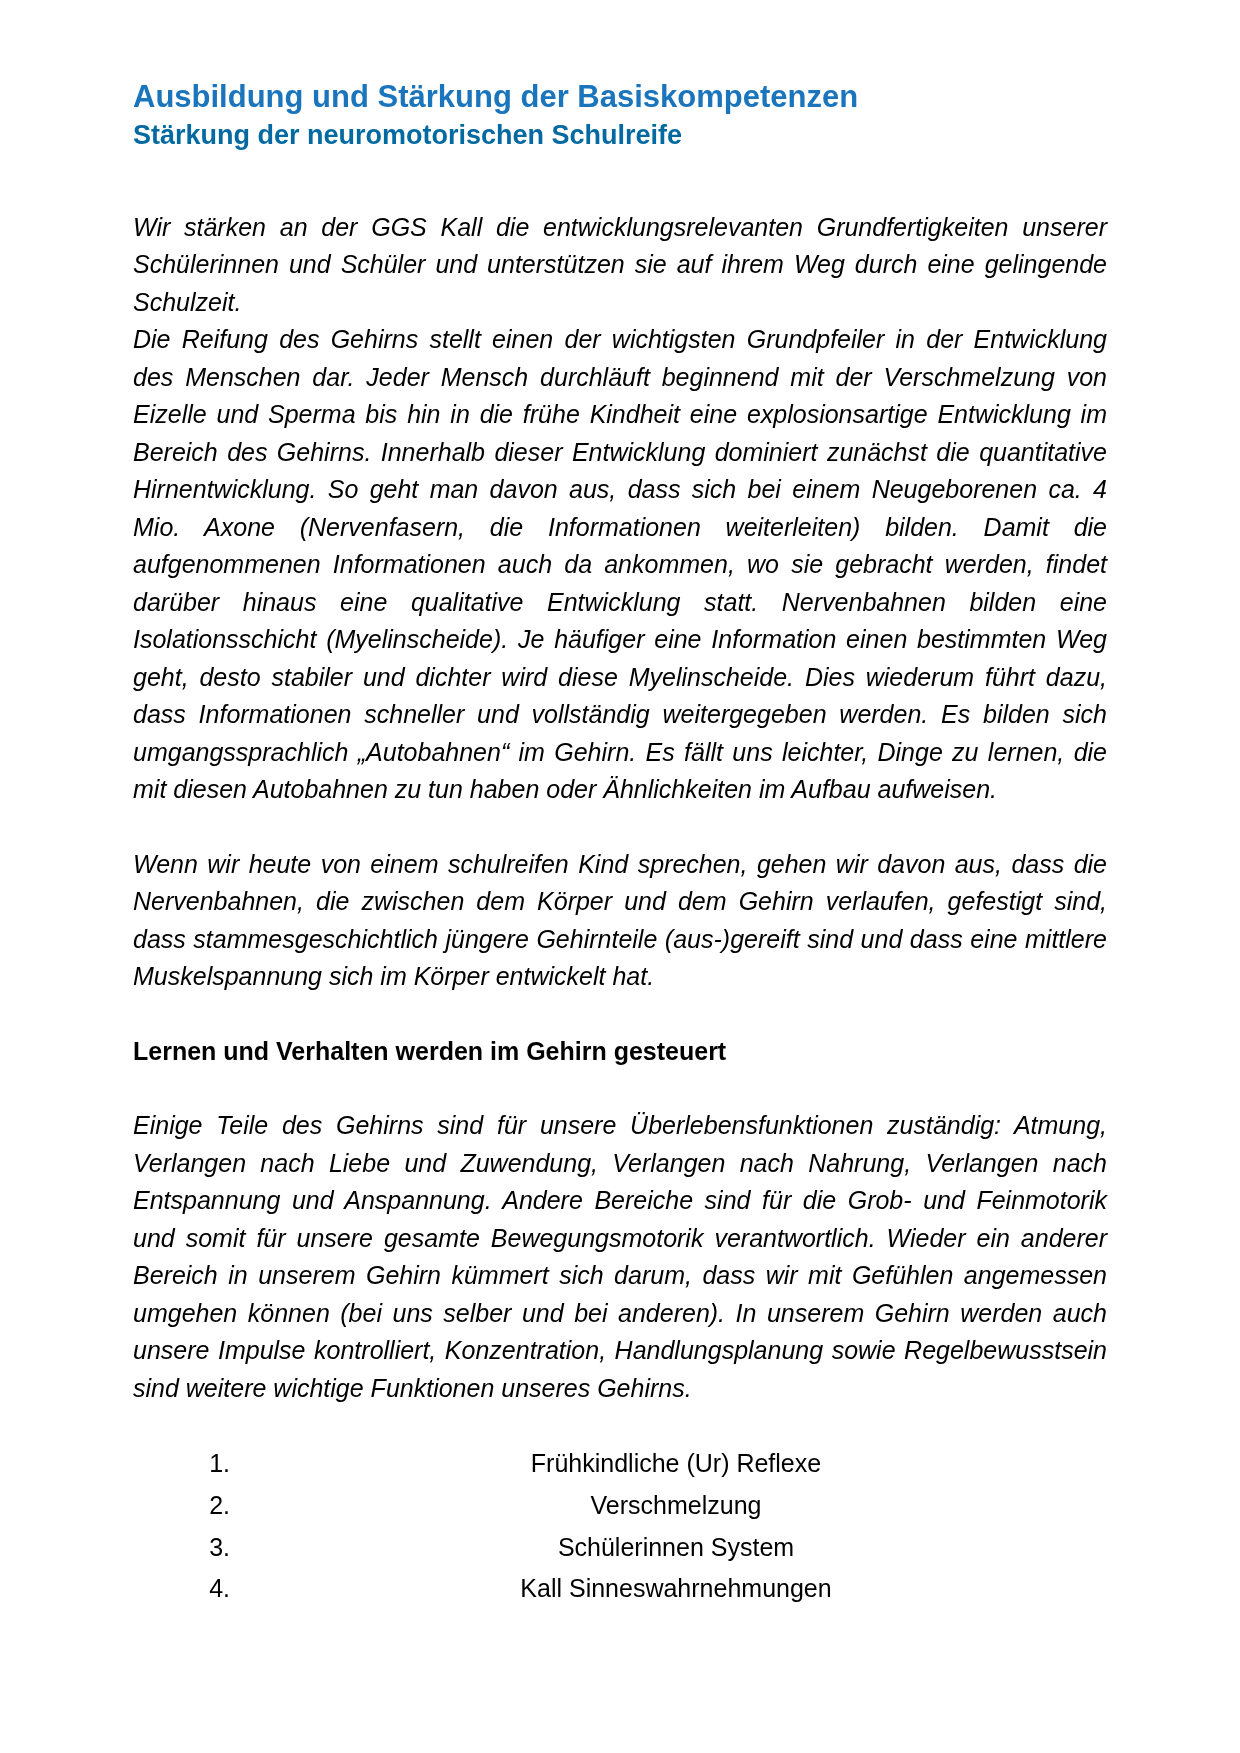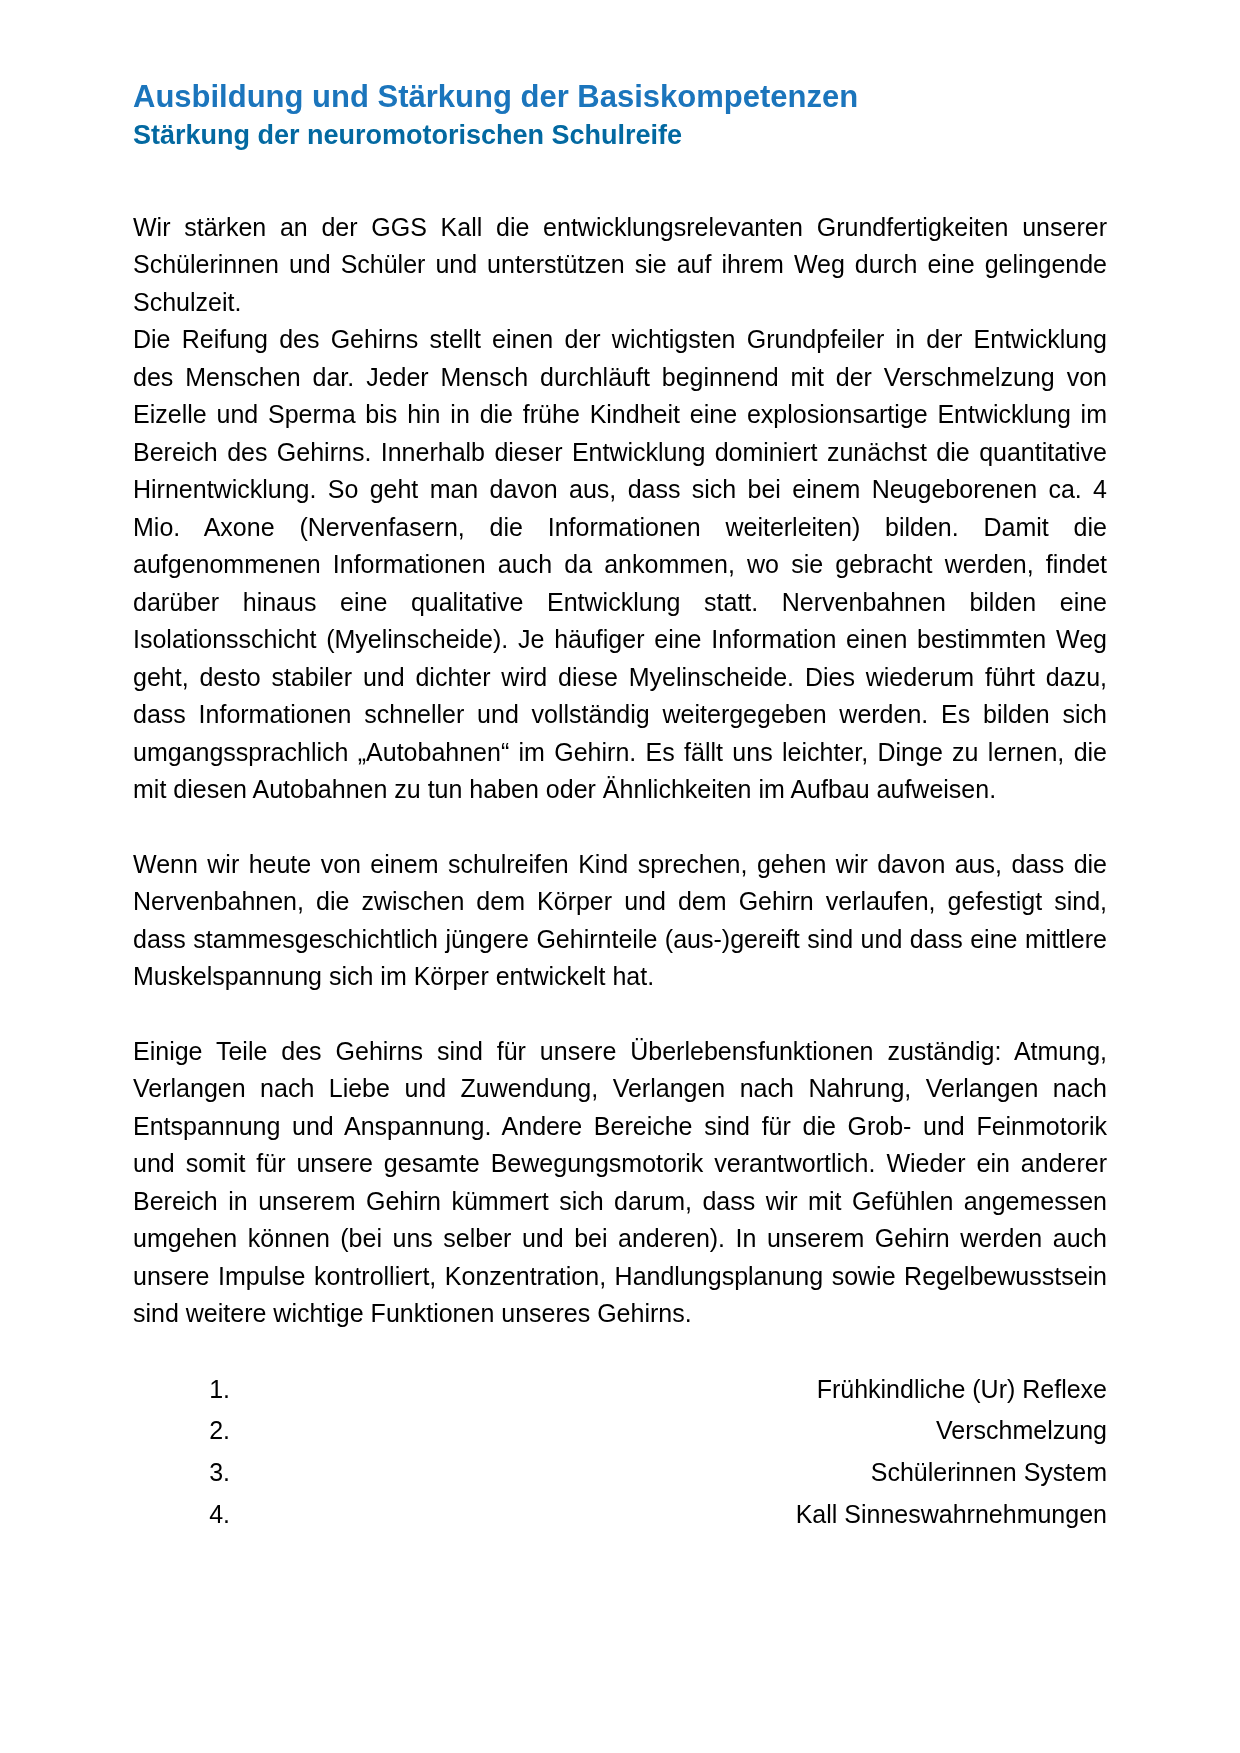--- a/index.html
+++ b/index.html
@@ -33,59 +33,61 @@
     margin: 2px 0 0 0;
   }
   .body-copy {
     margin-top: 56px;
   }
   p.para {
     font-size: 25px;
     line-height: 1.5;
     text-align: justify;
     margin: 0 0 37px 0;
+    font-style: italic;
   }
   p.para.tight {
     margin-bottom: 0;
   }
   h3.section-heading {
     font-size: 25px;
     font-weight: bold;
     margin: 0 0 37px 0;
     line-height: 1.5;
   }
   ol.numbered-list {
     margin: 0 0 37px 0;
     padding-left: 104px;
     font-size: 25px;
     line-height: 1.55;
   }
   ol.numbered-list li {
     padding-left: 8px;
     margin-bottom: 3px;
-    text-align: right;
+    text-align: center;
   }
 </style>
 </head>
 <body>
 
 <div class="page">
 
   <h1 class="doc-title" style="color: rgb(27, 117, 188);">Ausbildung und Stärkung der Basiskompetenzen</h1>
 
   <h2 class="doc-subtitle" style="color: #0369a1;">Stärkung der neuromotorischen Schulreife</h2>
 
   <div class="body-copy">
 
     <p class="para tight">Wir stärken an der GGS Kall die entwicklungsrelevanten Grundfertigkeiten unserer Schülerinnen und Schüler und unterstützen sie auf ihrem Weg durch eine gelingende Schulzeit.</p>
 
     <p class="para">Die Reifung des Gehirns stellt einen der wichtigsten Grundpfeiler in der Entwicklung des Menschen dar. Jeder Mensch durchläuft beginnend mit der Verschmelzung von Eizelle und Sperma bis hin in die frühe Kindheit eine explosionsartige Entwicklung im Bereich des Gehirns. Innerhalb dieser Entwicklung dominiert zunächst die quantitative Hirnentwicklung. So geht man davon aus, dass sich bei einem Neugeborenen ca. 4 Mio. Axone (Nervenfasern, die Informationen weiterleiten) bilden. Damit die aufgenommenen Informationen auch da ankommen, wo sie gebracht werden, findet darüber hinaus eine qualitative Entwicklung statt. Nervenbahnen bilden eine Isolationsschicht (Myelinscheide). Je häufiger eine Information einen bestimmten Weg geht, desto stabiler und dichter wird diese Myelinscheide. Dies wiederum führt dazu, dass Informationen schneller und vollständig weitergegeben werden. Es bilden sich umgangssprachlich „Autobahnen“ im Gehirn. Es fällt uns leichter, Dinge zu lernen, die mit diesen Autobahnen zu tun haben oder Ähnlichkeiten im Aufbau aufweisen.</p>
 
     <p class="para">Wenn wir heute von einem schulreifen Kind sprechen, gehen wir davon aus, dass die Nervenbahnen, die zwischen dem Körper und dem Gehirn verlaufen, gefestigt sind, dass stammesgeschichtlich jüngere Gehirnteile (aus-)gereift sind und dass eine mittlere Muskelspannung sich im Körper entwickelt hat.</p>
 
+    <h3 class="section-heading">Lernen und Verhalten werden im Gehirn gesteuert</h3>
 
     <p class="para">Einige Teile des Gehirns sind für unsere Überlebensfunktionen zuständig: Atmung, Verlangen nach Liebe und Zuwendung, Verlangen nach Nahrung, Verlangen nach Entspannung und Anspannung. Andere Bereiche sind für die Grob- und Feinmotorik und somit für unsere gesamte Bewegungsmotorik verantwortlich. Wieder ein anderer Bereich in unserem Gehirn kümmert sich darum, dass wir mit Gefühlen angemessen umgehen können (bei uns selber und bei anderen). In unserem Gehirn werden auch unsere Impulse kontrolliert, Konzentration, Handlungsplanung sowie Regelbewusstsein sind weitere wichtige Funktionen unseres Gehirns.</p>
 
 
     <ol class="numbered-list">
       <li>Frühkindliche (Ur) Reflexe</li>
       <li>Verschmelzung</li>
       <li>Schülerinnen System</li>
       <li>Kall Sinneswahrnehmungen</li>
     </ol>

